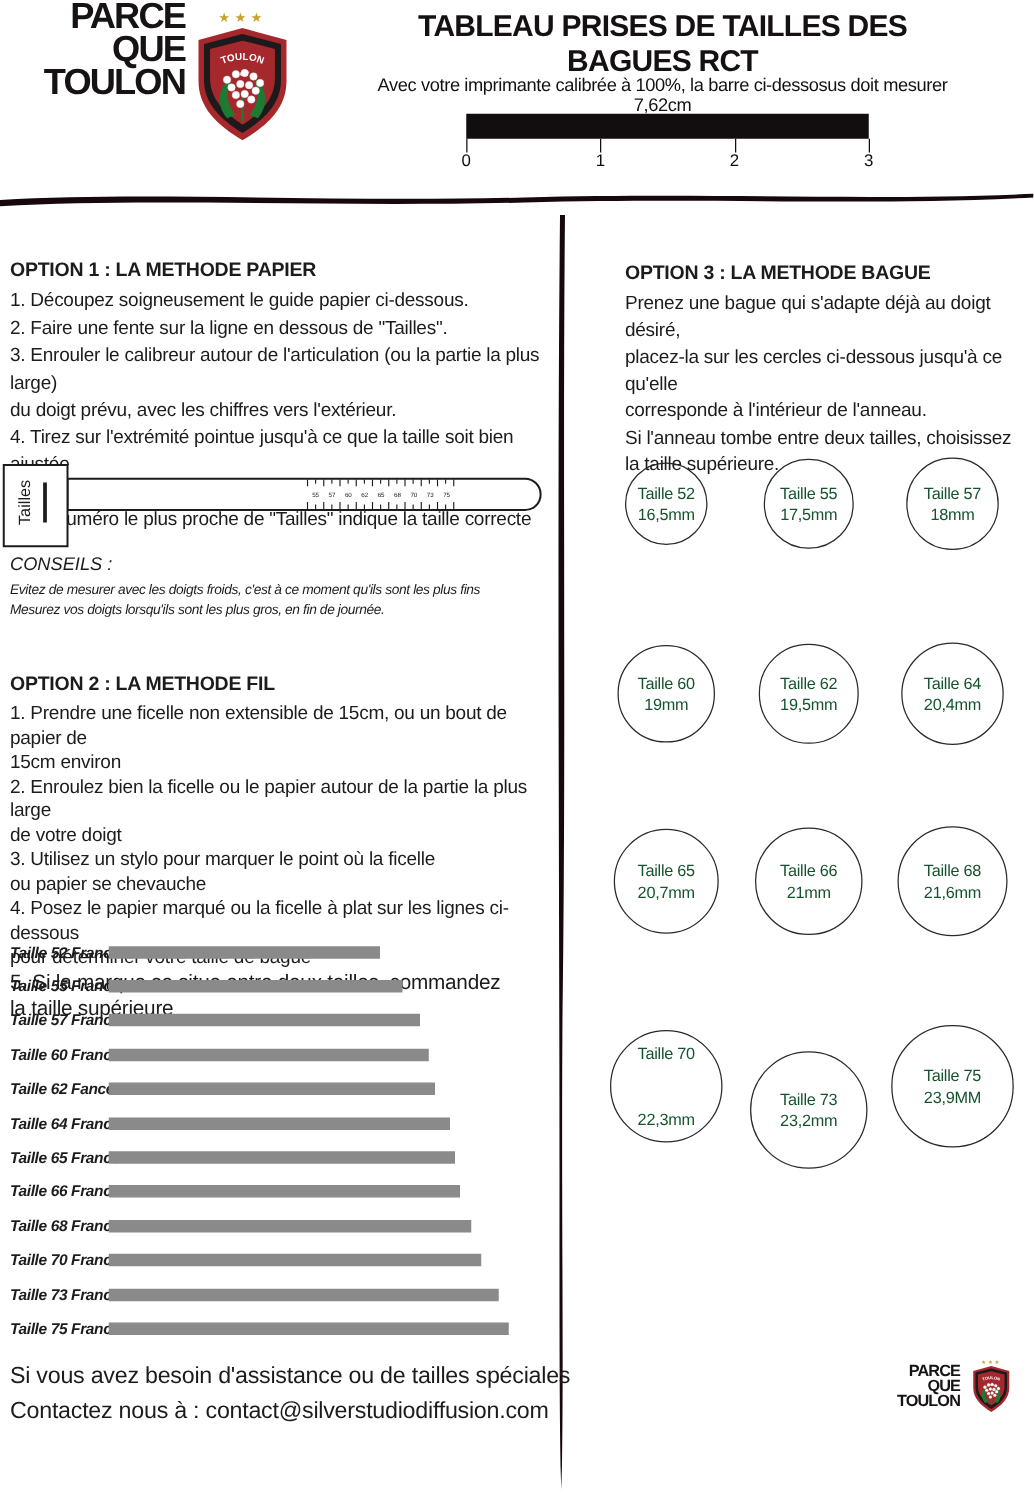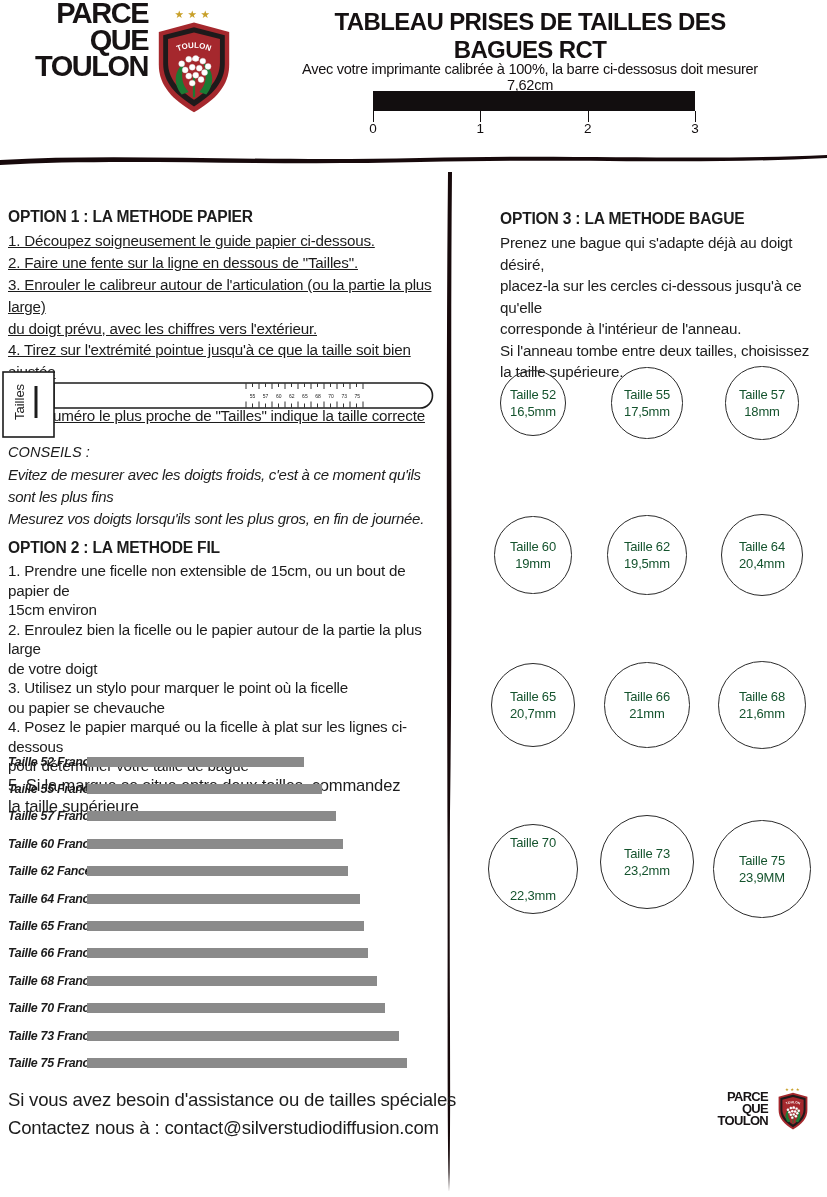--- a/index.html
+++ b/index.html
@@ -19,28 +19,28 @@
   .ruler .tick .tl{position:absolute;left:0;top:0;width:0;height:11px;border-left:1.6px solid #120e0f;}
   .ruler .tick .tn{position:absolute;left:0;top:10px;transform:translateX(-50%);
                    font-size:13.5px;color:#120e0f;}
   .hdivider{position:absolute;left:0;top:148px;width:827px;height:24px;}
   .vdivider{position:absolute;left:442px;top:172px;width:16px;height:1022px;}
   
   .opt{position:absolute;left:8px;margin-top:28px;}
   .opt h3{margin:0 0 4px 0;font-size:15.6px;font-weight:bold;letter-spacing:-.2px;}
   .opt p{margin:0;font-size:15.2px;white-space:pre-line;letter-spacing:-.2px;}
   #opt1{top:180px;width:437px;}
-  #opt1 p{line-height:1.44;text-decoration:underline;}
+  #opt1 p{line-height:1.44;}
   #opt2{top:511px;width:437px;}
   #opt2 p{line-height:1.285;}
   #opt2 .step-big{font-size:16.6px;line-height:1.26;}
   .sizer{position:absolute;left:0;top:366px;}
   .conseils{position:absolute;left:8px;top:444px;width:437px;font-style:italic;}
   .conseils .c-title{font-size:14.6px;margin:0 0 4px 0;}
-  .conseils .c-lines{font-size:15px;line-height:1.48;margin:0;white-space:pre-line;letter-spacing:-.3px;}
+  .conseils .c-lines{font-size:11px;line-height:1.48;margin:0;white-space:pre-line;letter-spacing:-.3px;}
   .bars{position:absolute;left:8px;top:748px;width:432px;}
   .bar-row{display:flex;align-items:center;height:27.4px;}
   .bar-label{width:79px;flex:0 0 79px;font-style:italic;font-weight:bold;font-size:12.4px;
              letter-spacing:-.3px;white-space:nowrap;}
   .bar{height:10px;background:#8a8a8a;}
   .footer-left{position:absolute;left:8px;top:1086px;font-size:18.6px;line-height:1.52;
                letter-spacing:-.2px;white-space:pre-line;}
   
   #opt3{left:500px;top:182px;width:327px;}
   #opt3 p{line-height:1.42;}
@@ -320,21 +320,21 @@
         <span>21mm</span>
       </div>
       <div class="ring" style="width: 87.696px; height: 87.696px; left: 231.152px; top: 308.152px;">
         <span>Taille 68</span>
         <span>21,6mm</span>
       </div>
       <div class="ring" style="width: 90.538px; height: 90.538px; left: 0.731px; top: 470.731px; gap: 36px;">
         <span>Taille 70</span>
         <span>22,3mm</span>
       </div>
-      <div class="ring" style="width: 94.192px; height: 94.192px; left: 112.904px; top: 462px;">
+      <div class="ring" style="width: 94.192px; height: 94.192px; left: 112.904px; top: 488px;">
         <span>Taille 73</span>
         <span>23,2mm</span>
       </div>
       <div class="ring" style="width: 97.034px; height: 97.034px; left: 226.483px; top: 467.483px;">
         <span>Taille 75</span>
         <span>23,9MM</span>
       </div>
     </div>
 
   <div class="footer-logo">

